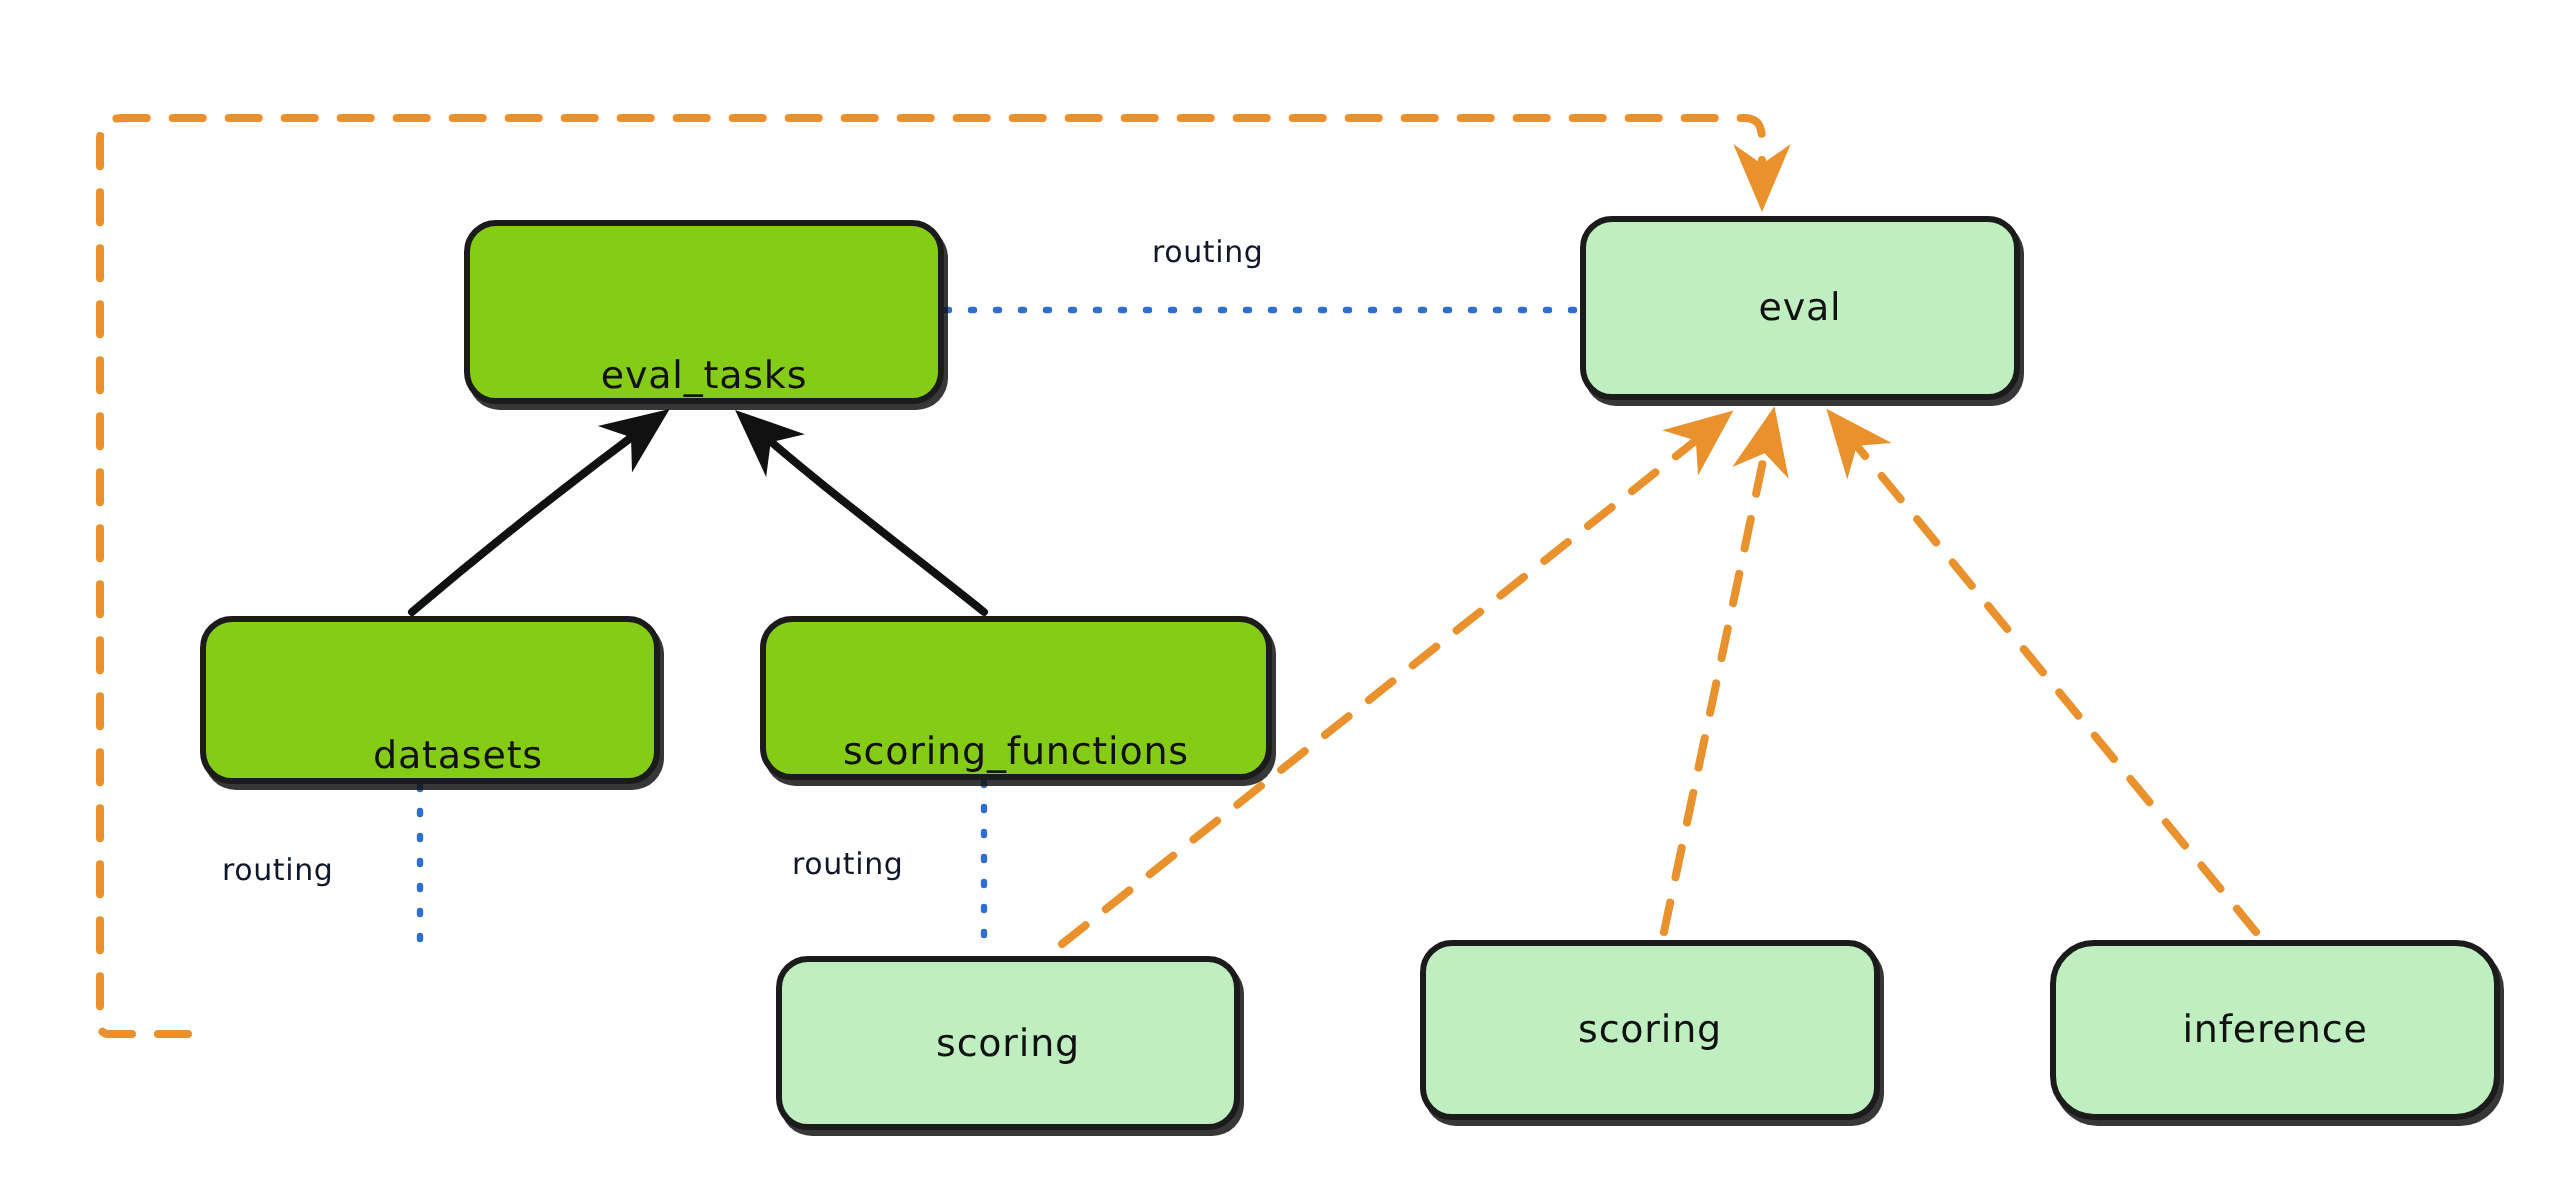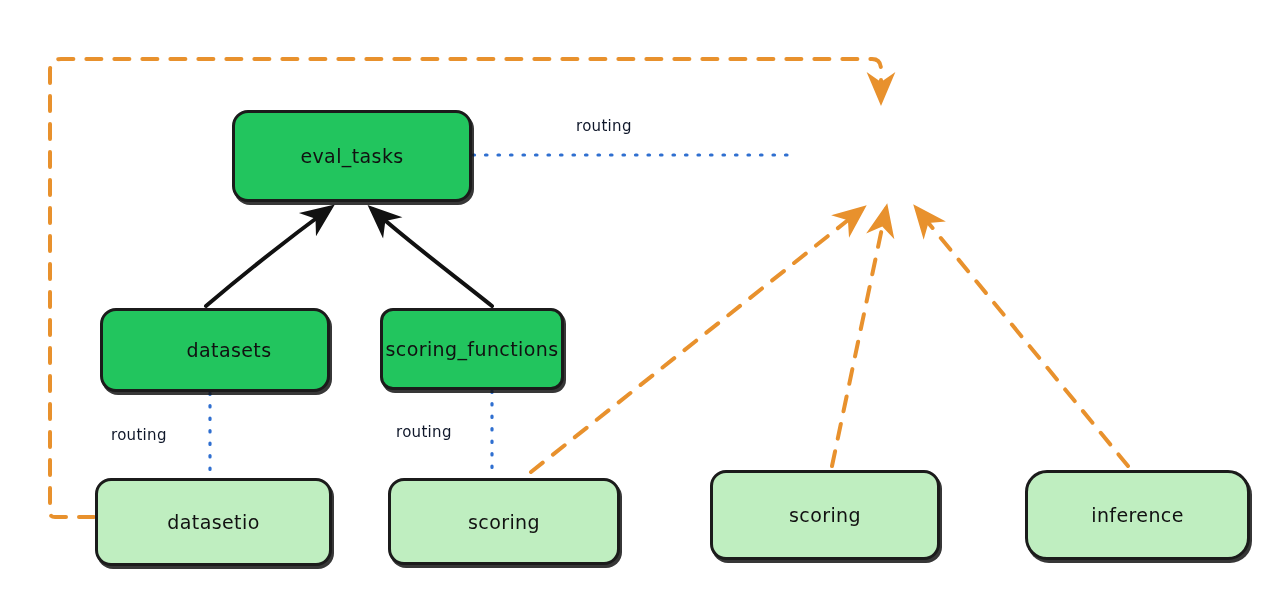--- a/index.html
+++ b/index.html
@@ -19,21 +19,21 @@
     display:flex;align-items:center;justify-content:center;
     text-align:center;
     border:3px solid #1b1b1b;
     border-radius:16px;
     color:#111111;
     font-family:"DejaVu Sans", sans-serif;
     font-size:19px;
     letter-spacing:0.4px;
     box-shadow:2px 3px 0 rgba(20,20,20,0.85);
   }
-  .node.blue{background:#22c55e;}
+  .node.blue{background:#84cc16;align-items:flex-end;}
   .node.green{background:#bfeec0;}
   .node .lbl{pointer-events:none;}
 
   .edge-label{
     position:absolute;
     color:#0f172a;
     font-family:"DejaVu Sans", sans-serif;
     font-size:15px;
     letter-spacing:0.3px;
     white-space:nowrap;
@@ -85,32 +85,32 @@
     </g>
     <g>
       <path d="M 1128,466 L 917,209" fill="none" stroke="#e8912d" stroke-width="4" stroke-linecap="round" stroke-dasharray="15 13" marker-end="url(#arrow-orange)"></path>
     </g>
   </svg>
 
   <div class="node blue" style="left:232px;top:110px;width:240px;height:92px;">
     <span class="lbl">eval_tasks</span>
   </div>
 
+  <div class="node green" style="left:790px;top:108px;width:220px;height:92px;">
+    <span class="lbl">eval</span>
+  </div>
 
   <div class="node blue" style="left:100px;top:308px;width:230px;height:84px;padding-left:28px;">
     <span class="lbl">datasets</span>
   </div>
 
-  <div class="node blue" style="left:380px;top:308px;width:184px;height:82px;border-radius:13px;">
+  <div class="node blue" style="left:380px;top:308px;width:256px;height:82px;">
     <span class="lbl">scoring_functions</span>
   </div>
 
-  <div class="node green" style="left:95px;top:478px;width:237px;height:88px;">
-    <span class="lbl">datasetio</span>
-  </div>
 
   <div class="node green" style="left:388px;top:478px;width:232px;height:87px;">
     <span class="lbl">scoring</span>
   </div>
 
   <div class="node green" style="left:710px;top:470px;width:230px;height:90px;">
     <span class="lbl">scoring</span>
   </div>
 
   <div class="node green" style="left:1025px;top:470px;width:225px;height:90px;border-radius:22px;">

